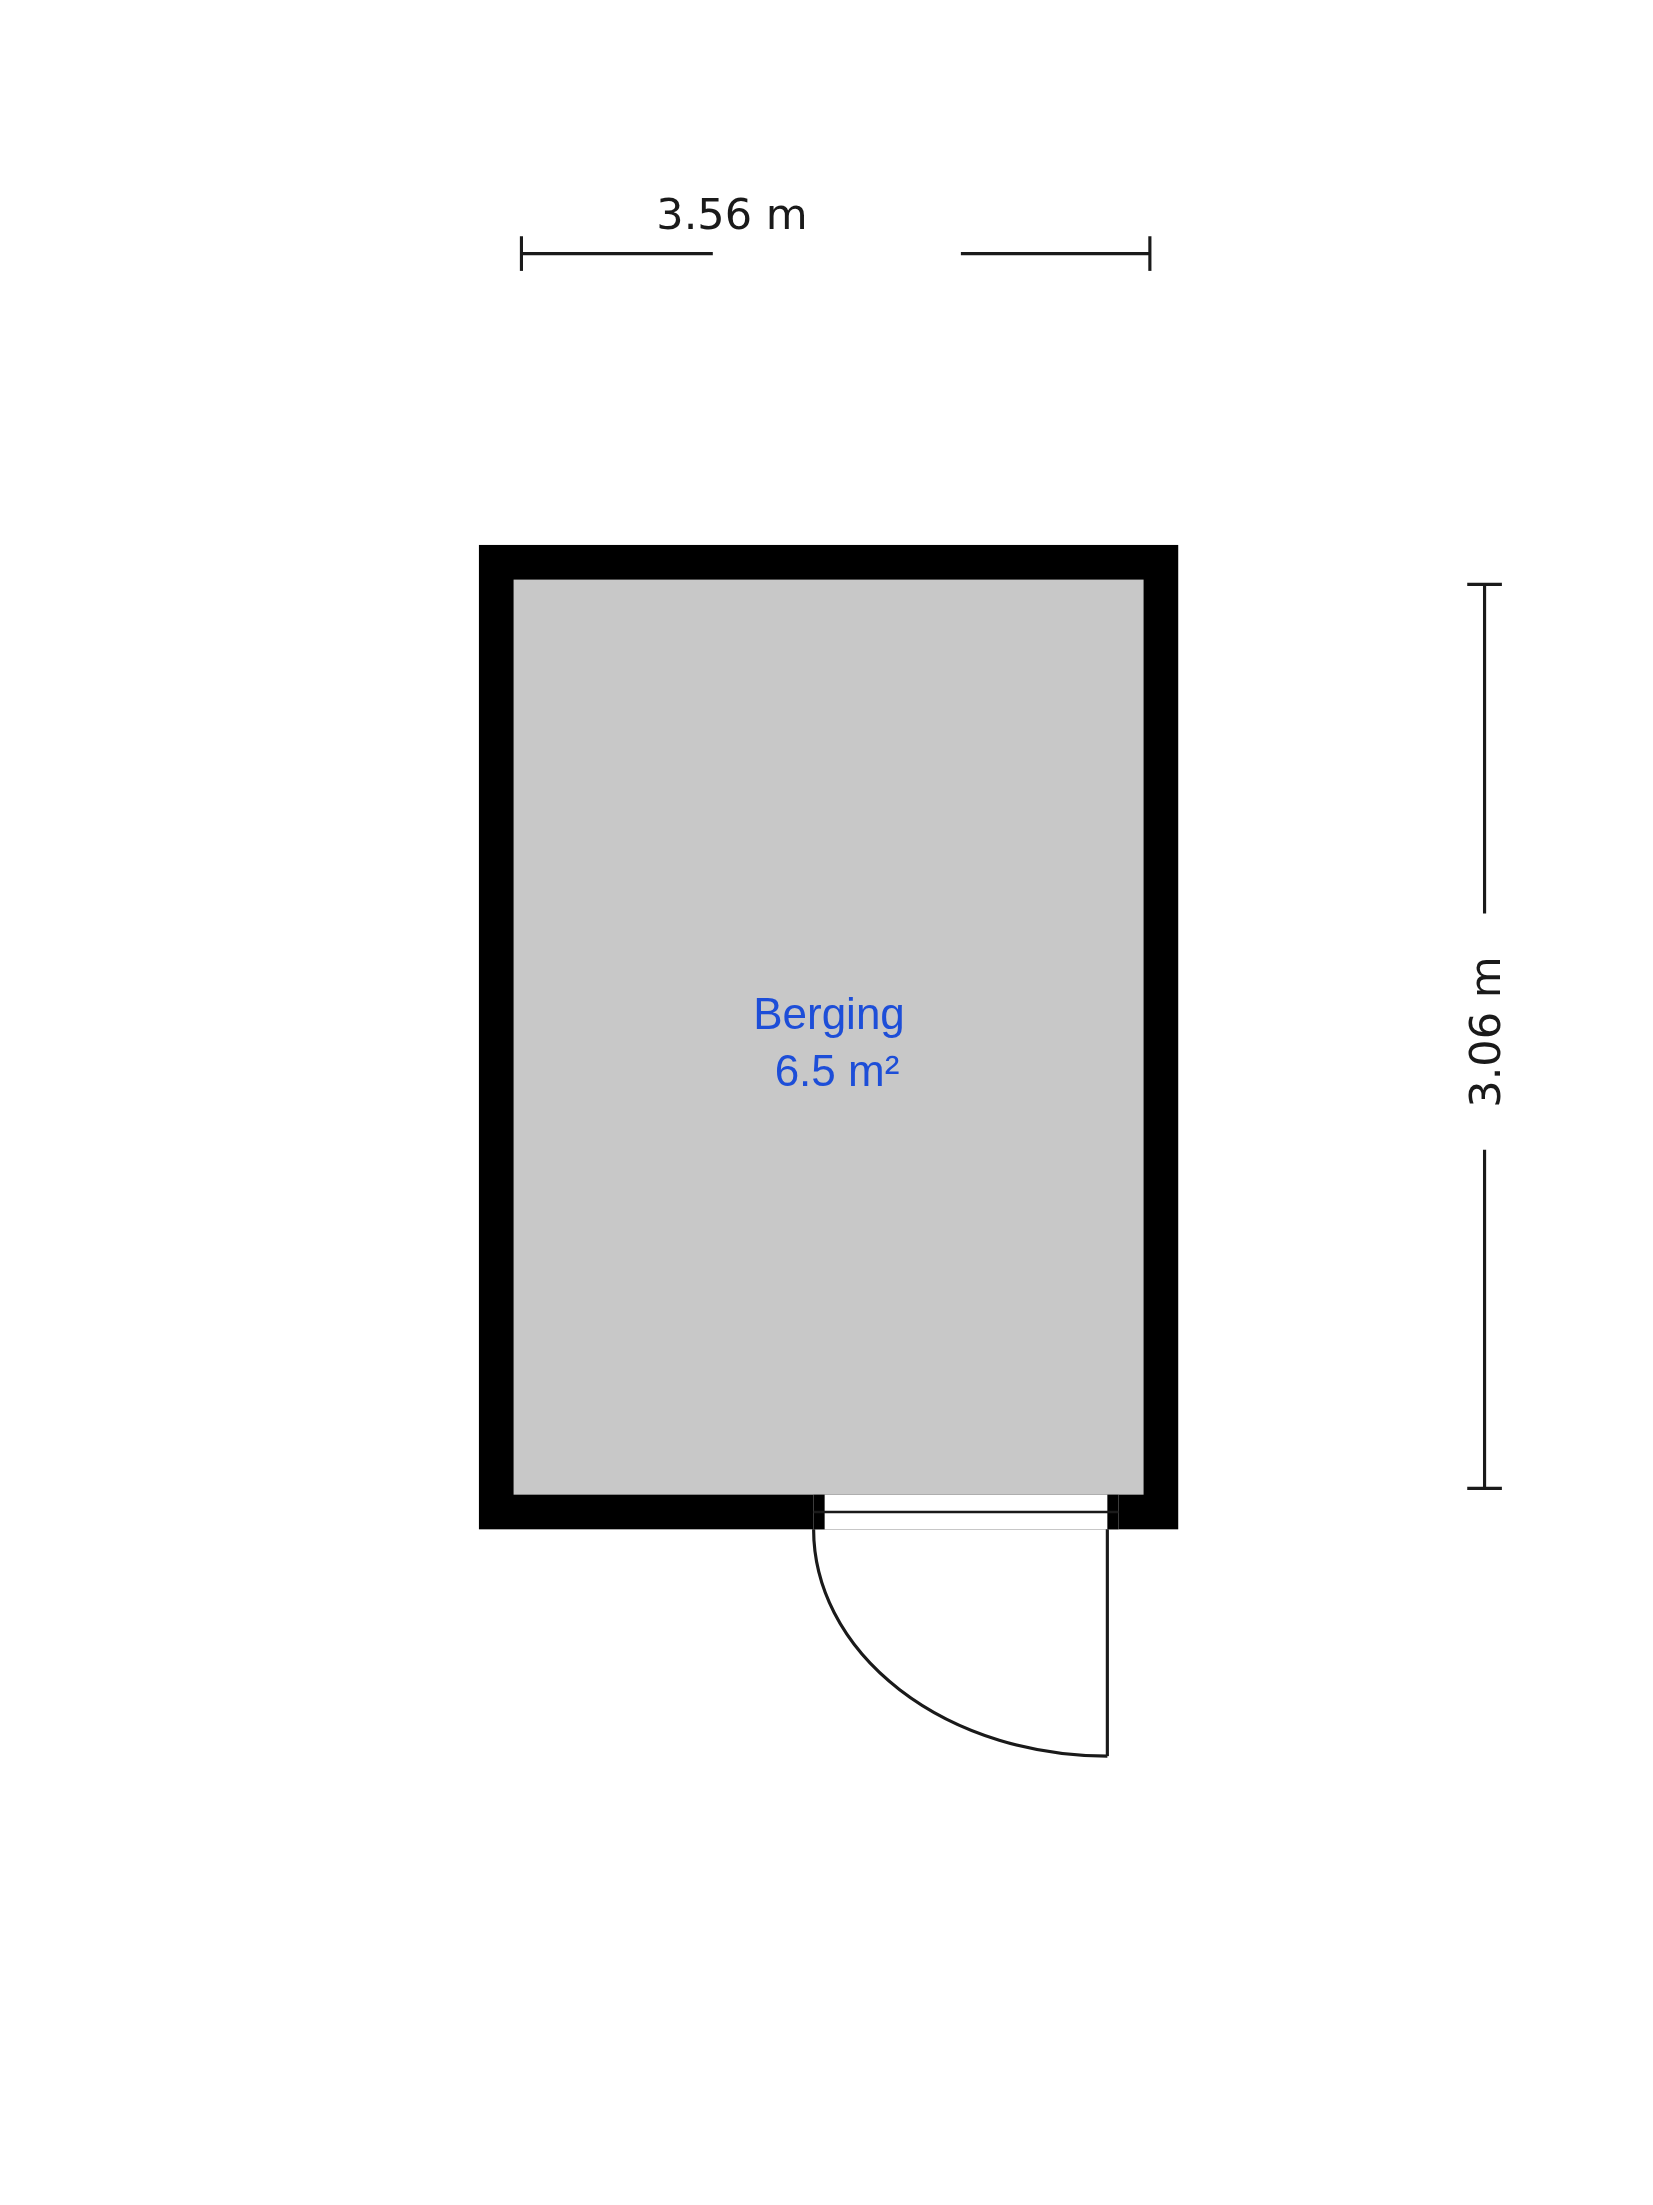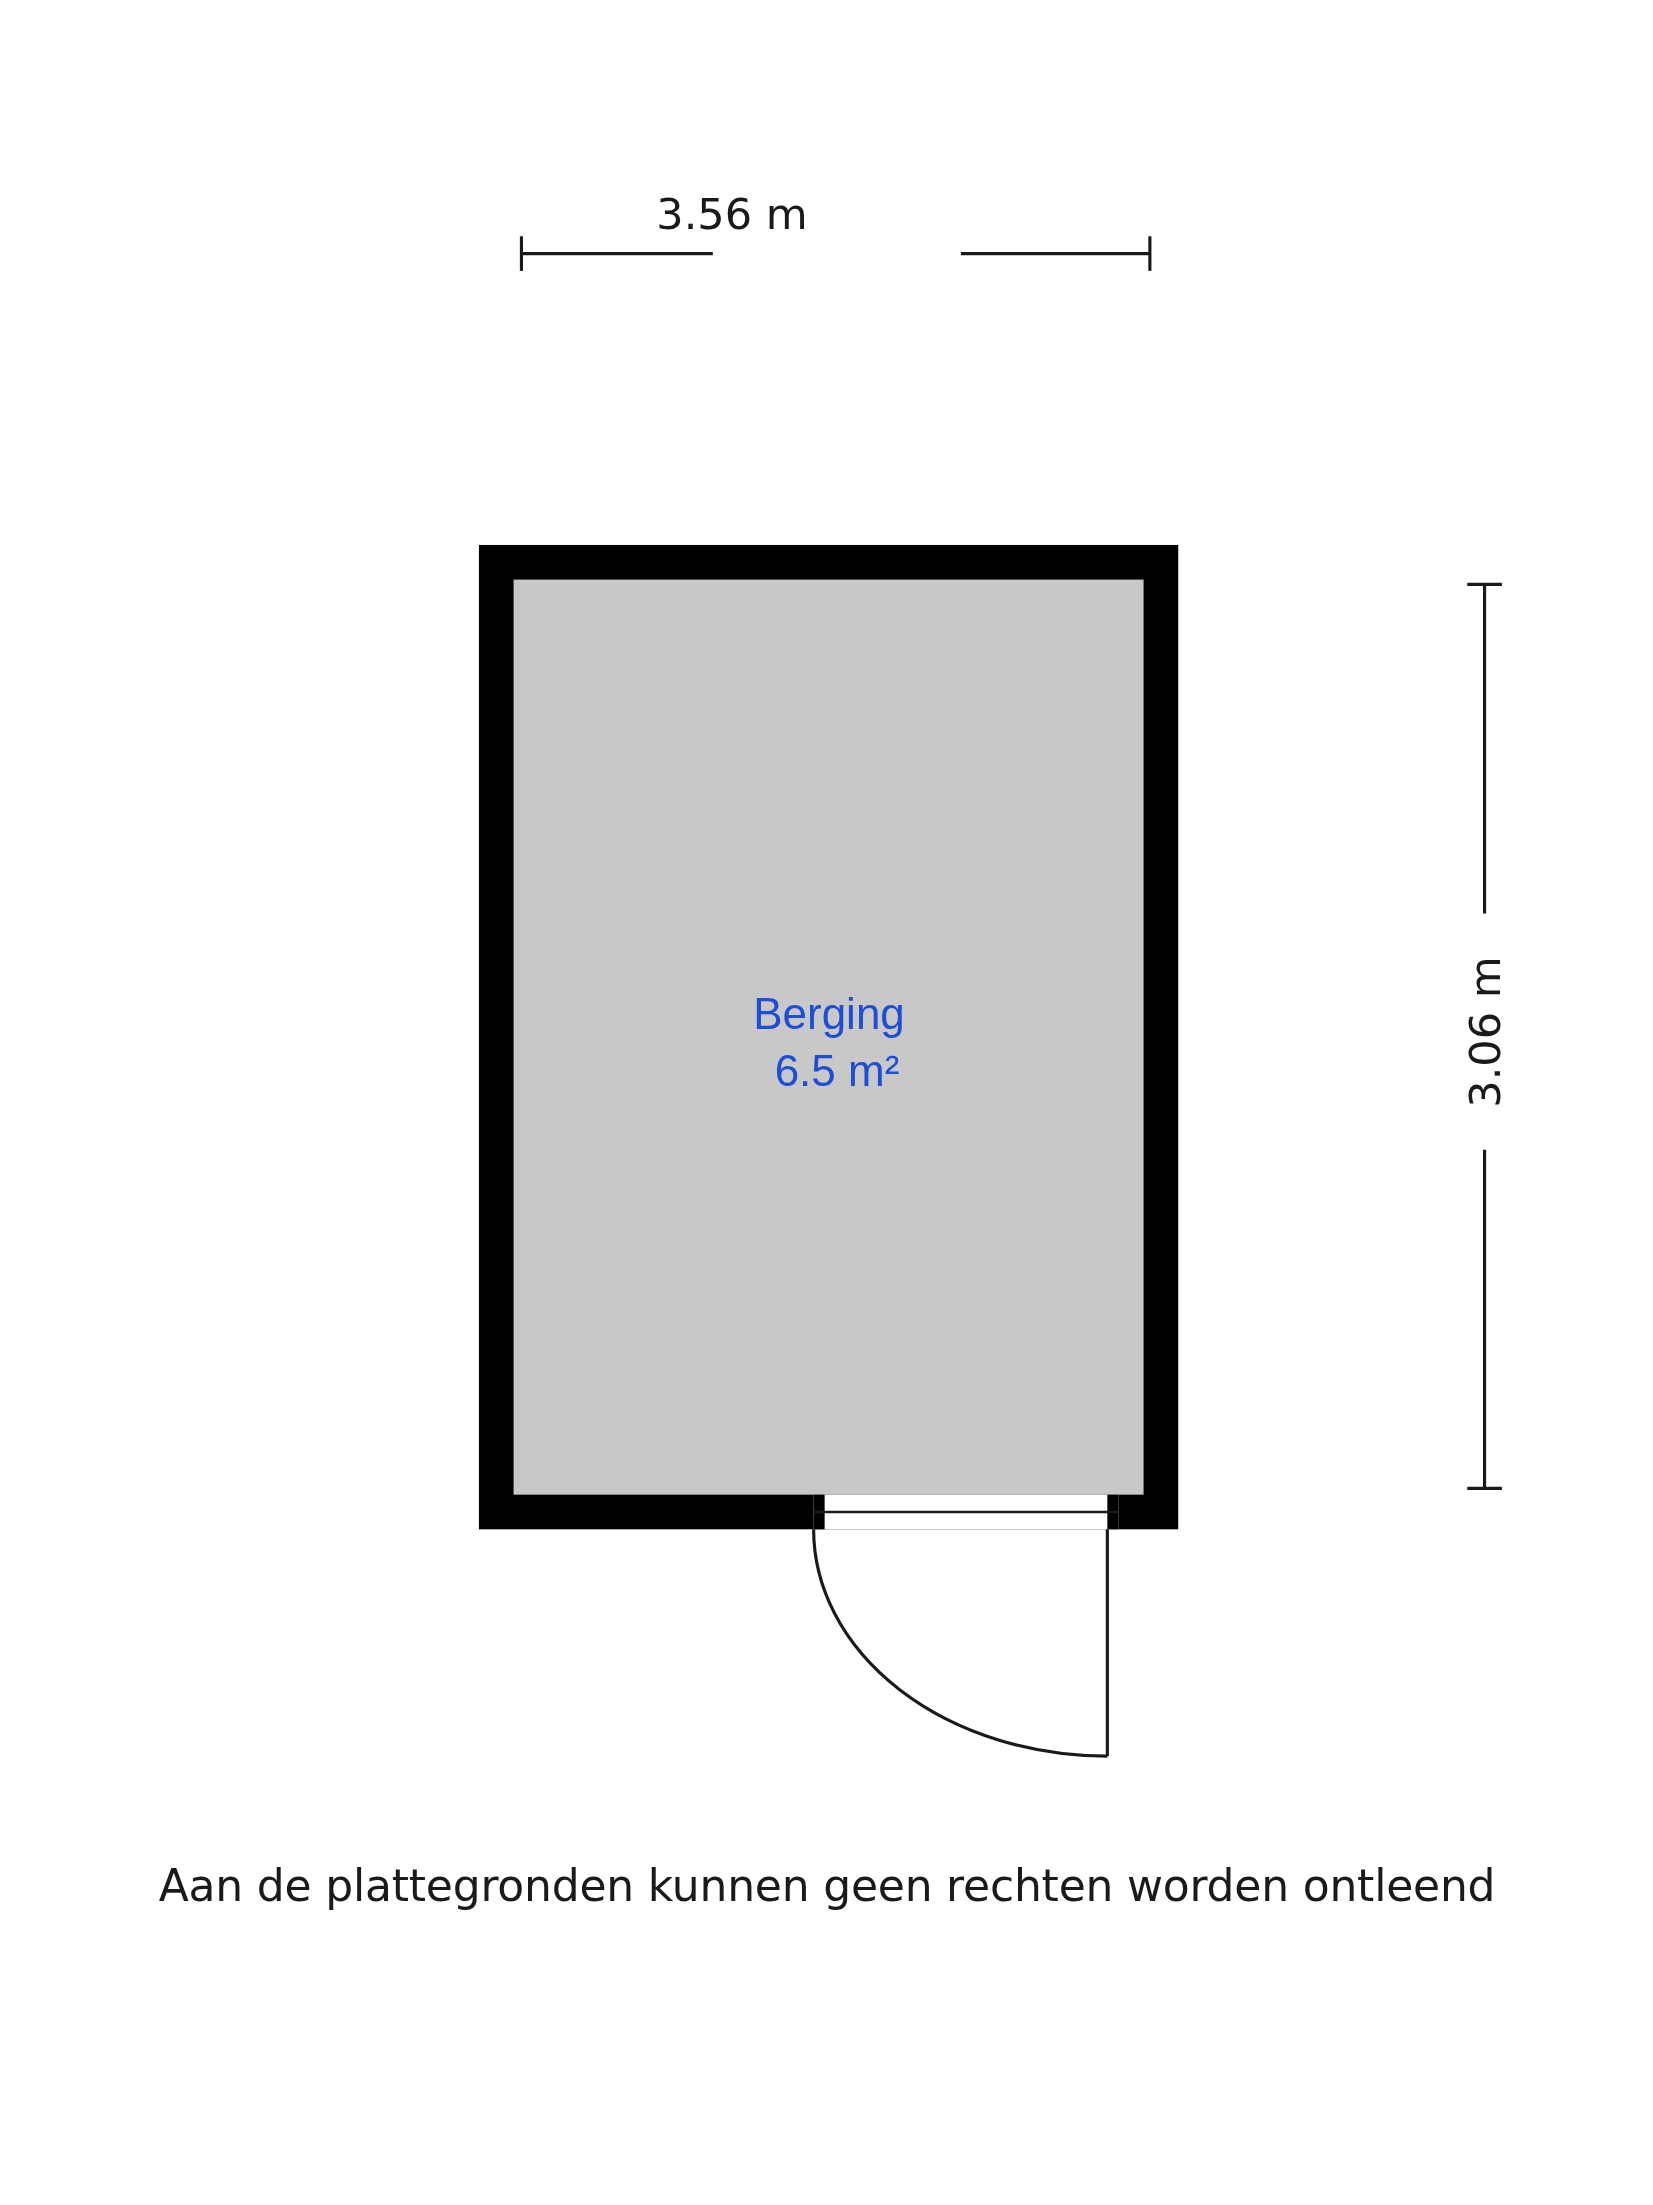--- a/index.html
+++ b/index.html
@@ -122,15 +122,14 @@
 
 <div class="dim-label" id="dim-top-label">3.56 m</div>
 
 <div class="dim-label" id="dim-right-label">3.06 m</div>
 
 <div class="room-label" id="room-name">Berging</div>
 
 <div class="room-label" id="room-area">6.5 m²</div>
 
 <div id="footer">
-  <div id="footer-disclaimer">Aan de plattegronden kunnen geen rechten worden ontleend</div>
 </div>
 
 
 </body></html>

